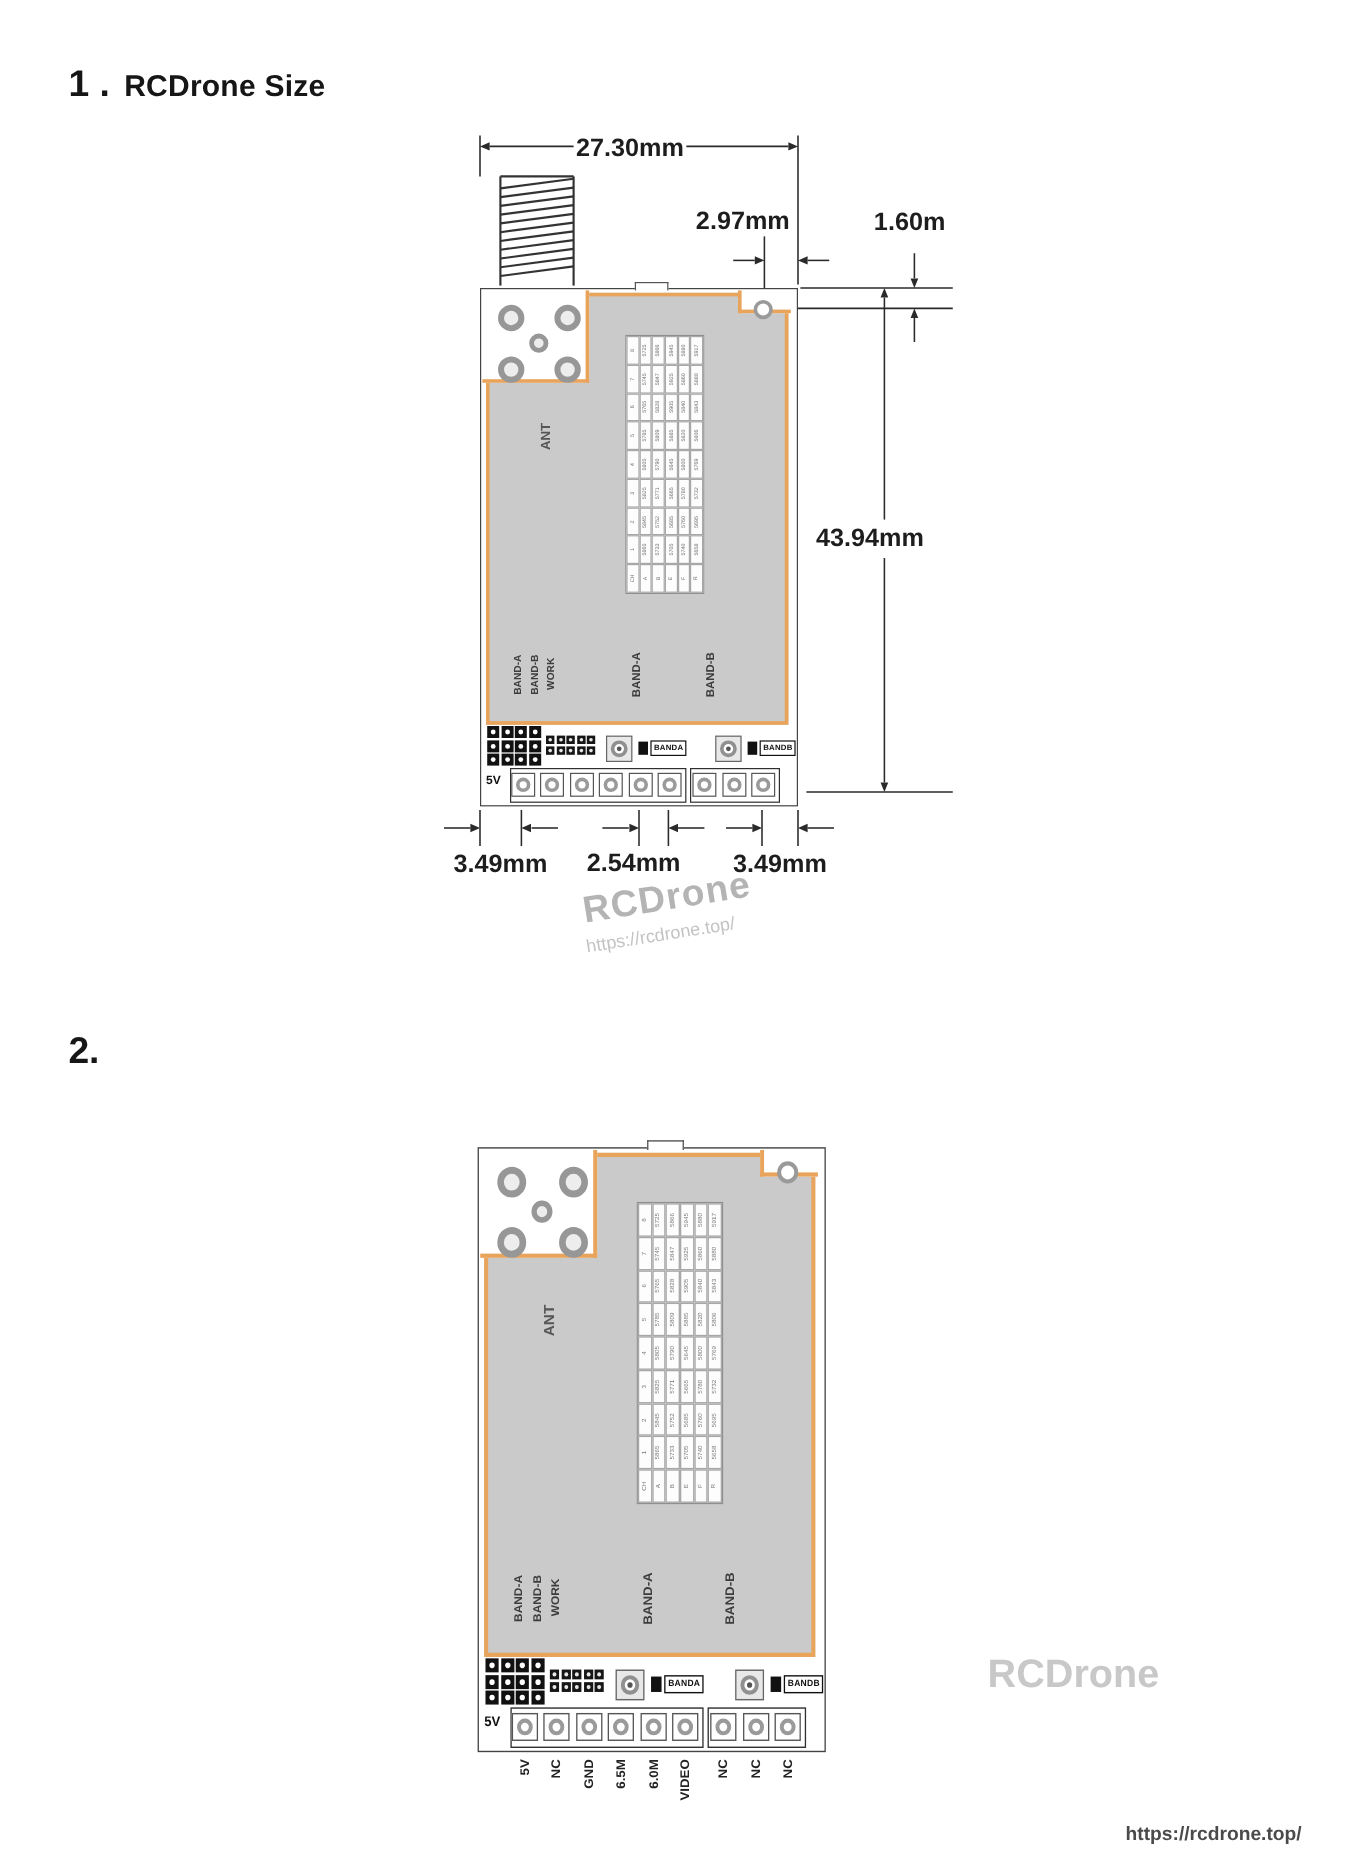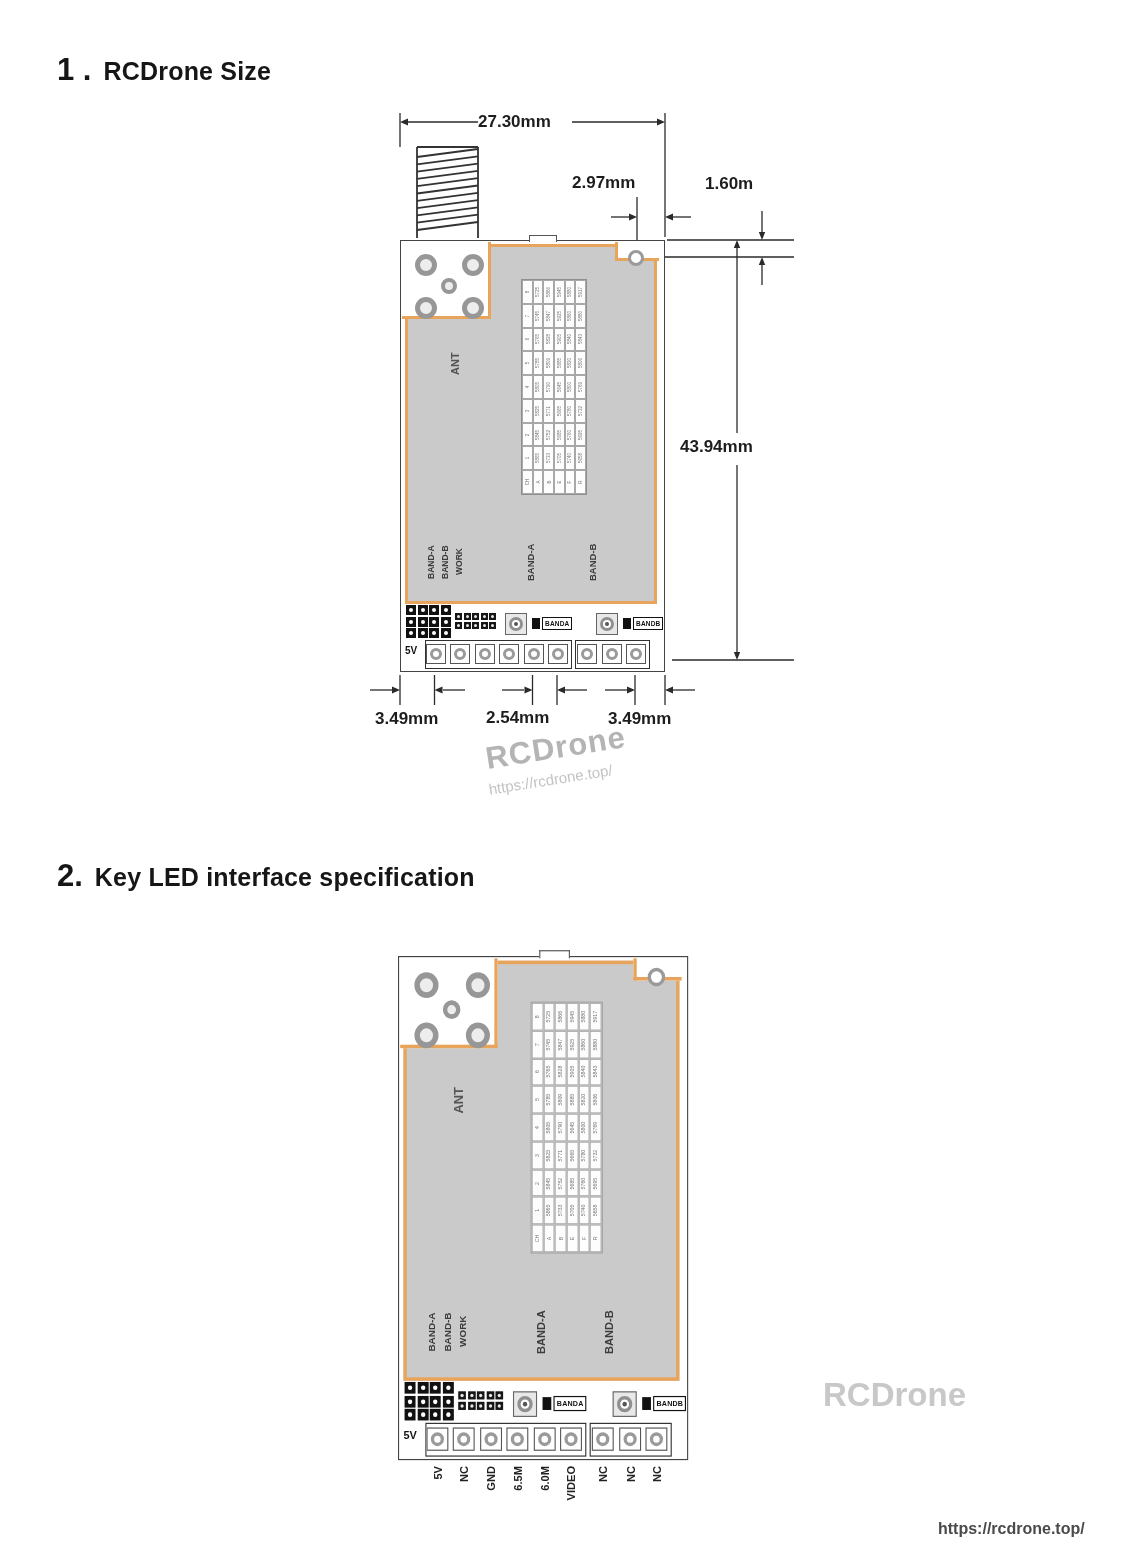--- a/index.html
+++ b/index.html
@@ -10,21 +10,21 @@
 
   
   .heading{position:absolute;display:flex;align-items:baseline;gap:12px;color:#161616}
   .heading .num{font-size:31px;font-weight:bold}
   .heading .ttl{font-size:25px;font-weight:bold;letter-spacing:.2px}
 
   
   .diagram{position:absolute}
   .dims-svg{position:absolute;left:0;top:0;pointer-events:none}
 
-  .dim-label{position:absolute;font-size:17px;font-weight:bold;color:#1d1d1d;text-align:left;white-space:nowrap}
+  .dim-label{position:absolute;font-size:21px;font-weight:bold;color:#1d1d1d;text-align:center;white-space:nowrap}
 
   
   .board{position:absolute;width:265px;height:432px;background:#fff;border:1.5px solid #444}
   .gray-zone{position:absolute;left:4px;top:3px;width:252px;height:360px;background:#c9cac9;border:3px solid #e9a45c}
   .ant-pad{position:absolute;left:1px;top:1px;width:89px;height:77px;background:#fff;
            border-right:3px solid #e9a45c;border-bottom:3px solid #e9a45c}
   .notch{position:absolute;left:214px;top:1px;width:44px;height:19px;background:#fff;
          border-left:3px solid #e9a45c;border-bottom:3px solid #e9a45c}
   .mount-hole{position:absolute;left:227px;top:9px;width:16px;height:16px;border-radius:50%;
               border:3px solid #9a9a9a;background:#fff}
@@ -428,33 +428,32 @@
         <div class="pin" style="left: 200.5px;">
           <div class="hole"></div>
         </div>
         <div class="pin" style="left: 225px;">
           <div class="hole"></div>
         </div>
       </div>
 
     <span class="dim-label" style="left:118px;top:7px;width:94px">27.30mm</span>
     <span class="dim-label" style="left:212px;top:68px;width:94px">2.97mm</span>
-    <span class="dim-label" style="left:345px;top:69px;width:84px">1.60m</span>
+    <span class="dim-label" style="left:356px;top:69px;width:84px">1.60m</span>
     <span class="dim-label" style="left:320px;top:332px;width:90px">43.94mm</span>
     <span class="dim-label" style="left:15px;top:604px;width:84px">3.49mm</span>
     <span class="dim-label" style="left:126px;top:603px;width:84px">2.54mm</span>
     <span class="dim-label" style="left:248px;top:604px;width:84px">3.49mm</span>
 
     <span class="wm-brand rot" style="left:125px;top:625px">RCDrone</span>
     <span class="wm-url rot" style="left:128px;top:666px">https://rcdrone.top/</span>
   </div>
 
   <div class="heading" style="left:57px;top:858px">
     <span class="num">2.</span>
-    <span class="ttl">Key LED interface specification</span>
   </div>
 
   <div class="diagram" style="left:390px;top:948px;width:600px;height:595px">
     <div id="board2-wrap">
         <div class="board" style="left: 0px; top: 0px;">
       <div class="gray-zone"></div>
       <div class="ant-pad"></div>
       <div class="notch"></div>
       <div class="mount-hole"></div>
       <div class="top-tab"></div>

